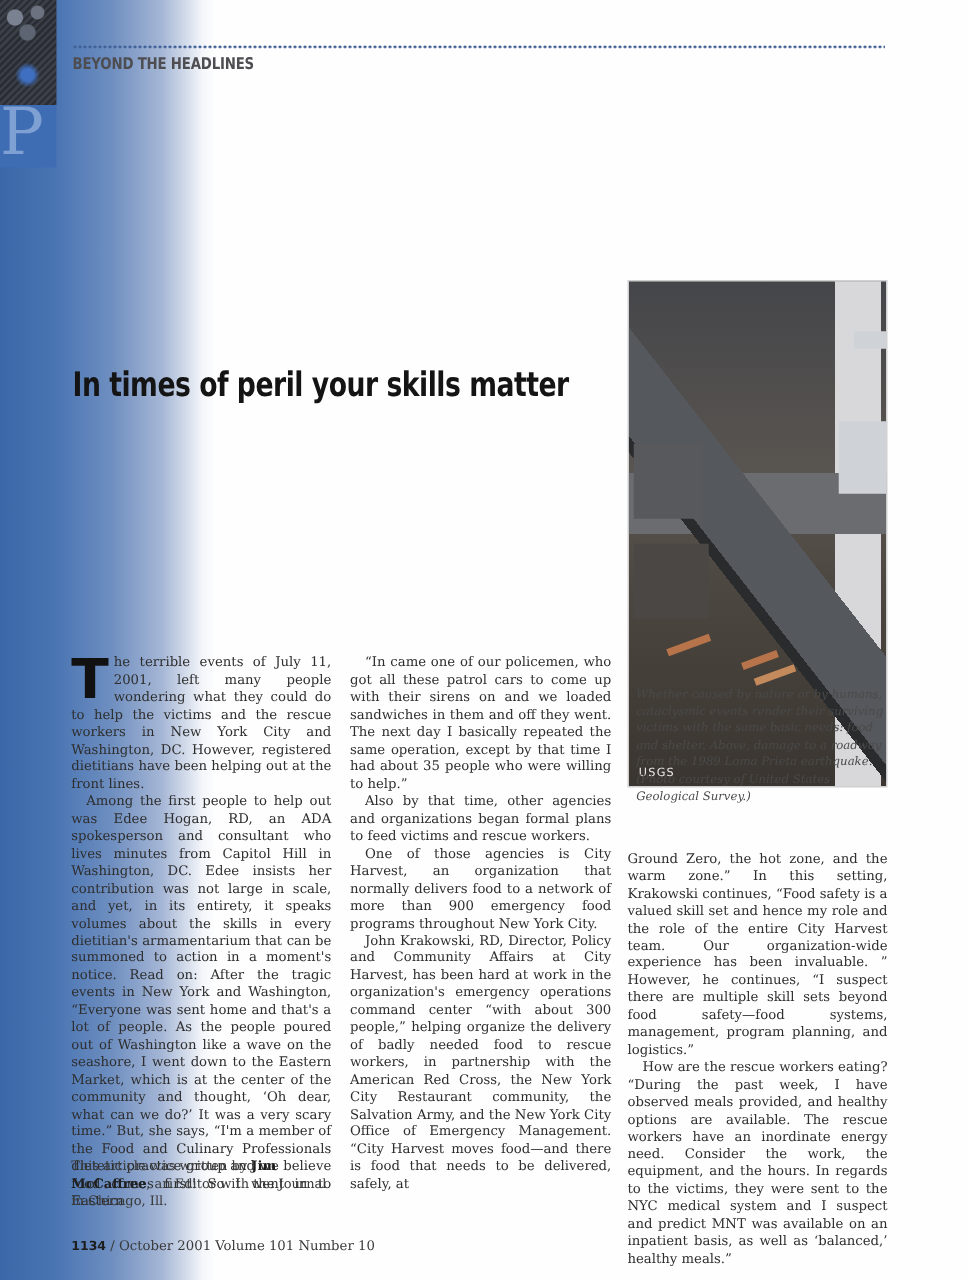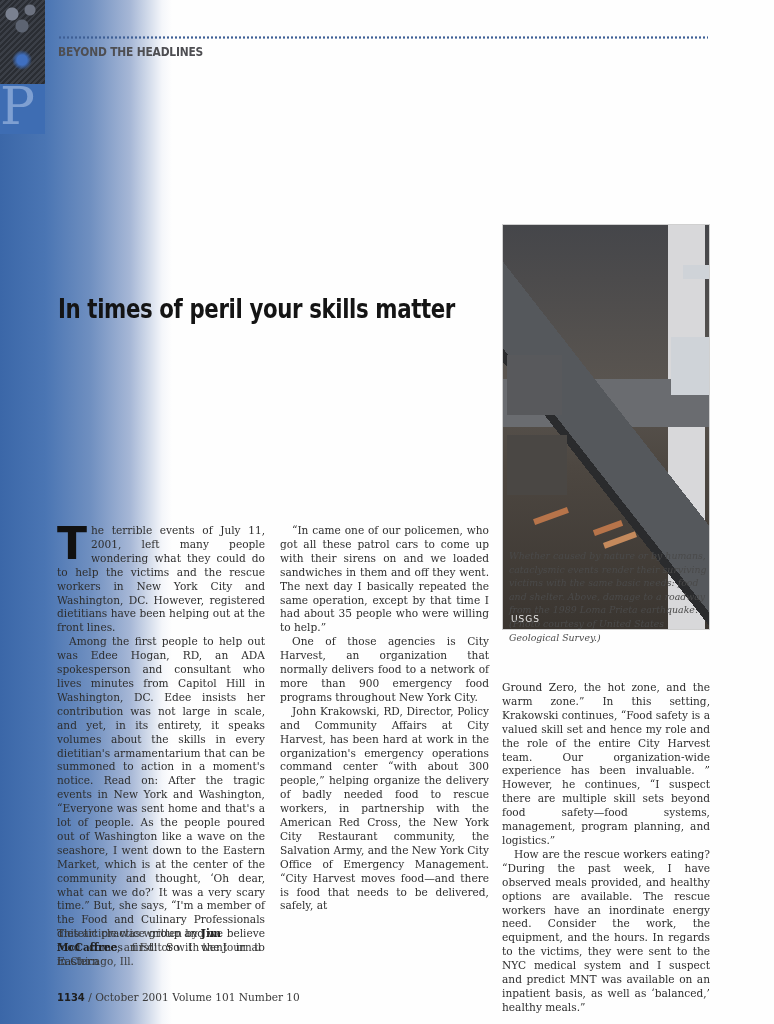--- a/index.html
+++ b/index.html
@@ -129,20 +129,21 @@
 
 <div class="col col1">
   <p class="noindent"><span class="dropcap">T</span><span>he terrible events of July 11, 2001, left many people wondering what they could do to help the vic­tims and the rescue workers in New York City and Washington, DC. However, reg­istered dietitians have been helping out at the front lines.</span></p>
   <p>Among the first people to help out was Edee Hogan, RD, an ADA spokesperson and consultant who lives minutes from Capitol Hill in Washington, DC. Edee insists her contribution was not large in scale, and yet, in its entirety, it speaks volumes about the skills in every dietitian's armamentarium that can be summoned to action in a moment's no­tice. Read on: After the tragic events in New York and Washington, “Everyone was sent home and that's a lot of people. As the people poured out of Washington like a wave on the seashore, I went down to the Eastern Market, which is at the center of the community and thought, ‘Oh dear, what can we do?’ It was a very scary time.” But, she says, “I'm a member of the Food and Culinary Professionals dietetic practice group and we believe food comes first! So I went in to Eastern</p>
 </div>
 
 <div class="credit"><span>This article was written by </span><b>Jim McCaffree</b><span>, an Editor with the Journal in Chicago, Ill.</span></div>
 
 <div class="col col2">
   <p>“In came one of our policemen, who got all these patrol cars to come up with their sirens on and we loaded sandwiches in them and off they went. The next day I basically repeated the same operation, except by that time I had about 35 people who were willing to help.”</p>
+  <p>Also by that time, other agencies and organizations began formal plans to feed victims and rescue workers.</p>
   <p>One of those agencies is City Harvest, an organization that normally delivers food to a network of more than 900 emer­gency food programs throughout New York City.</p>
   <p>John Krakowski, RD, Director, Policy and Community Affairs at City Harvest, has been hard at work in the organi­zation's emergency operations command center “with about 300 people,” helping organize the delivery of badly needed food to rescue workers, in partnership with the American Red Cross, the New York City Restaurant community, the Salvation Army, and the New York City Office of Emergency Management. “City Harvest moves food—and there is food that needs to be delivered, safely, at</p>
 </div>
 
 <div class="col col3">
   <p class="noindent">Ground Zero, the hot zone, and the warm zone.” In this setting, Krakowski contin­ues, “Food safety is a valued skill set and hence my role and the role of the entire City Harvest team. Our organization-wide experience has been invaluable. ” How­ever, he continues, “I suspect there are multiple skill sets beyond food safety—food systems, management, program planning, and logistics.”</p>
   <p>How are the rescue workers eating? “During the past week, I have observed meals provided, and healthy options are available. The rescue workers have an inordinate energy need. Consider the work, the equipment, and the hours. In regards to the victims, they were sent to the NYC medical system and I suspect and predict MNT was available on an inpatient basis, as well as ‘balanced,’ healthy meals.”</p>
 </div>
 
 <div class="footer"><span class="pg">1134</span><span> / October 2001 Volume 101 Number 10</span></div>

